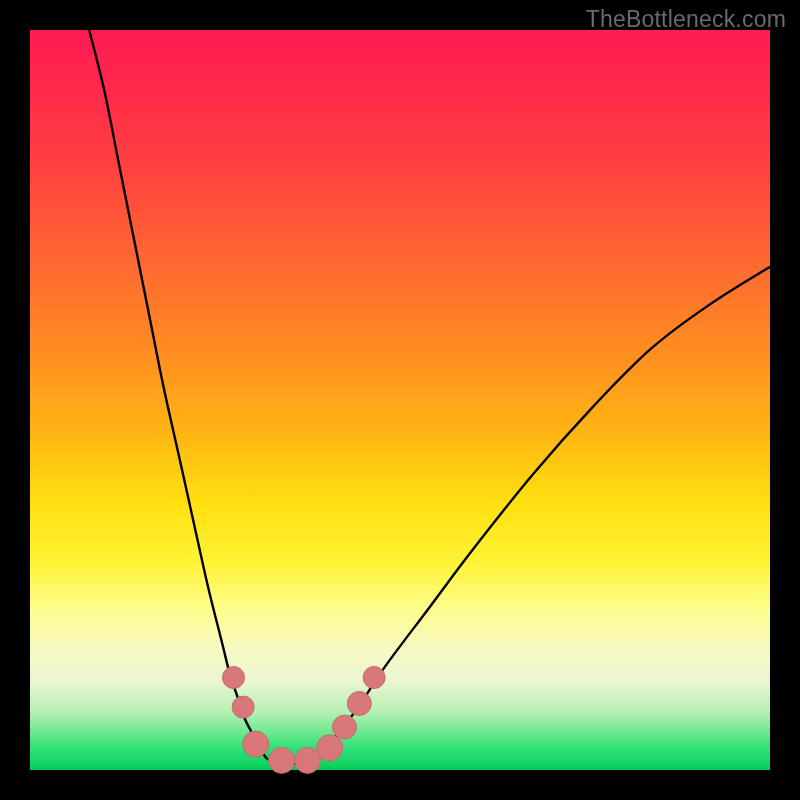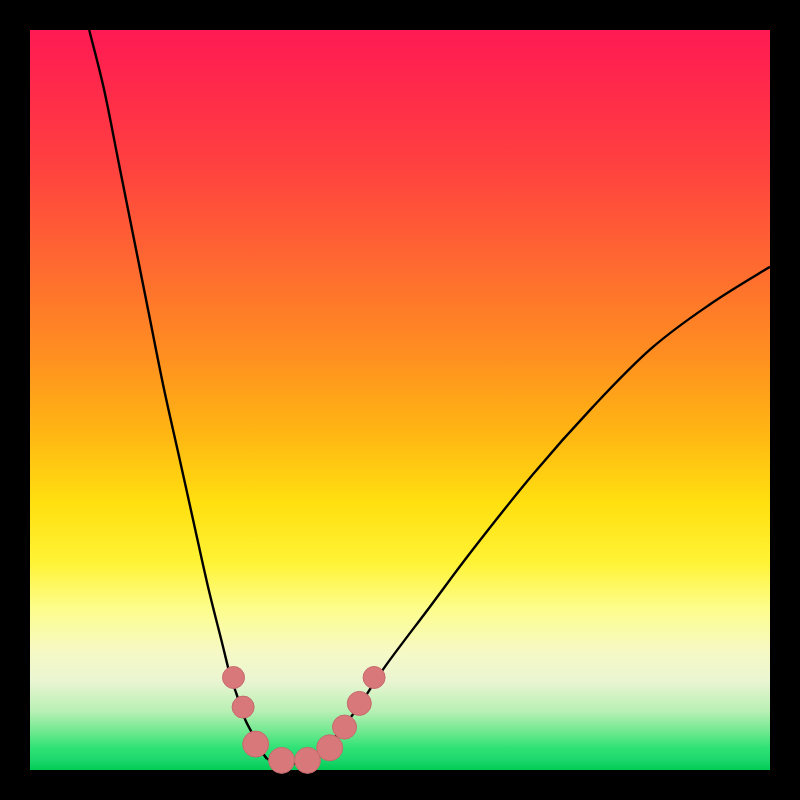--- a/index.html
+++ b/index.html
@@ -60,20 +60,21 @@
     top: 0;
     width: 740px;
     height: 740px;
     overflow: visible;
   }
 </style>
 </head>
 <body>
 
 <div class="frame">
+  <div class="watermark">TheBottleneck.com</div>
   <div class="plot-area">
     <svg class="curves" viewBox="0 0 740 740" preserveAspectRatio="none">
       <path id="left-path" fill="none" stroke="#000" stroke-width="2.4" d="M 59.2 0 C 61.864000000000004 10.655999999999988, 68.672 35.223999999999926, 74 59.19999999999993 C 79.328 83.17599999999993, 83.472 106.56000000000003, 88.8 133.20000000000005 C 94.128 159.84000000000006, 98.272 180.56000000000006, 103.60000000000001 207.20000000000005 C 108.92800000000001 233.84000000000003, 113.072 254.56, 118.4 281.2 C 123.72800000000001 307.84, 127.87199999999999 329.892, 133.2 355.2 C 138.528 380.508, 142.672 397.824, 148 421.8 C 153.328 445.776, 157.472 464.424, 162.8 488.4 C 168.12800000000001 512.376, 172.272 532.356, 177.6 555 C 182.928 577.644, 188.404 598.216, 192.4 614.2 C 196.39600000000002 630.1840000000001, 197.136 634.476, 199.8 643.8 C 202.46400000000003 653.1239999999999, 204.53600000000003 658.008, 207.20000000000002 666 C 209.864 673.992, 211.936 681.5400000000001, 214.6 688.2 C 217.26399999999998 694.86, 219.33599999999998 697.672, 222 703 C 224.66400000000002 708.328, 226.736 713.1379999999999, 229.4 717.8 C 232.06400000000002 722.462, 235.46800000000002 726.9019999999999, 236.8 728.9"></path>
       <path id="floor-path" fill="none" stroke="#000" stroke-width="2.4" d="M 236.8 728.9 C 239.46400000000003 729.6992, 246.27200000000002 732.5408, 251.60000000000002 733.34 C 256.928 734.1392000000001, 261.072 734.1392000000001, 266.4 733.34 C 271.72799999999995 732.5408, 278.536 729.6992, 281.2 728.9"></path>
       <path id="right-path" fill="none" stroke="#000" stroke-width="2.4" d="M 281.2 728.9 C 283.864 726.9019999999999, 288.008 726.458, 296 717.8 C 303.992 709.1419999999999, 314.944 695.452, 325.6 680.8 C 336.25600000000003 666.1479999999999, 341.88 655.048, 355.2 636.4 C 368.52 617.752, 383.61600000000004 598.5120000000001, 399.6 577.2 C 415.584 555.888, 425.352 541.976, 444 518 C 462.648 494.024, 481.88800000000003 469.308, 503.20000000000005 444 C 524.5120000000001 418.692, 541.088 400.04400000000004, 562.4 377.40000000000003 C 583.712 354.75600000000003, 600.288 336.84800000000007, 621.6 318.20000000000005 C 642.912 299.552, 659.488 288.452, 680.8000000000001 273.8 C 702.1120000000001 259.148, 729.344 243.45999999999995, 740 236.79999999999995"></path>
       <g id="markers">
           <circle cx="203.50000000000003" cy="647.5" r="11" fill="#d9787a" stroke="#c56a6d" stroke-width="1"></circle>
           <circle cx="213.12000000000003" cy="677.1" r="11" fill="#d9787a" stroke="#c56a6d" stroke-width="1"></circle>
           <circle cx="225.7" cy="714.1" r="13" fill="#d9787a" stroke="#c56a6d" stroke-width="1"></circle>
           <circle cx="251.60000000000002" cy="730.38" r="13" fill="#d9787a" stroke="#c56a6d" stroke-width="1"></circle>

